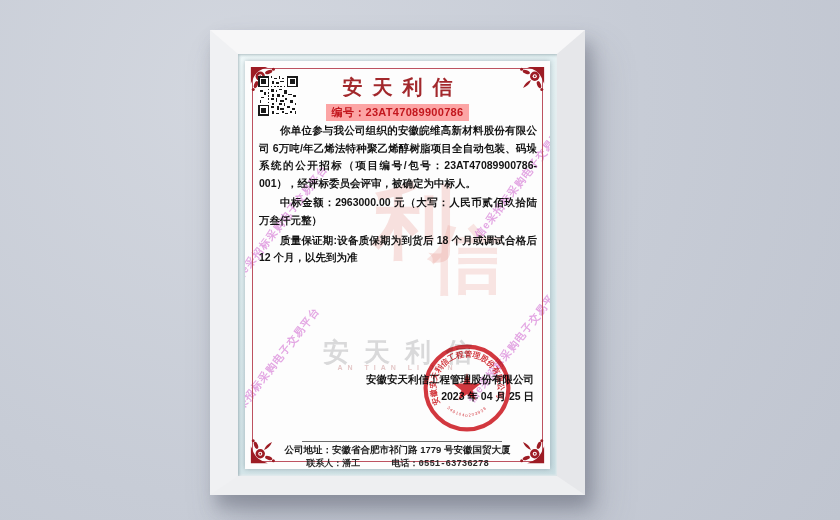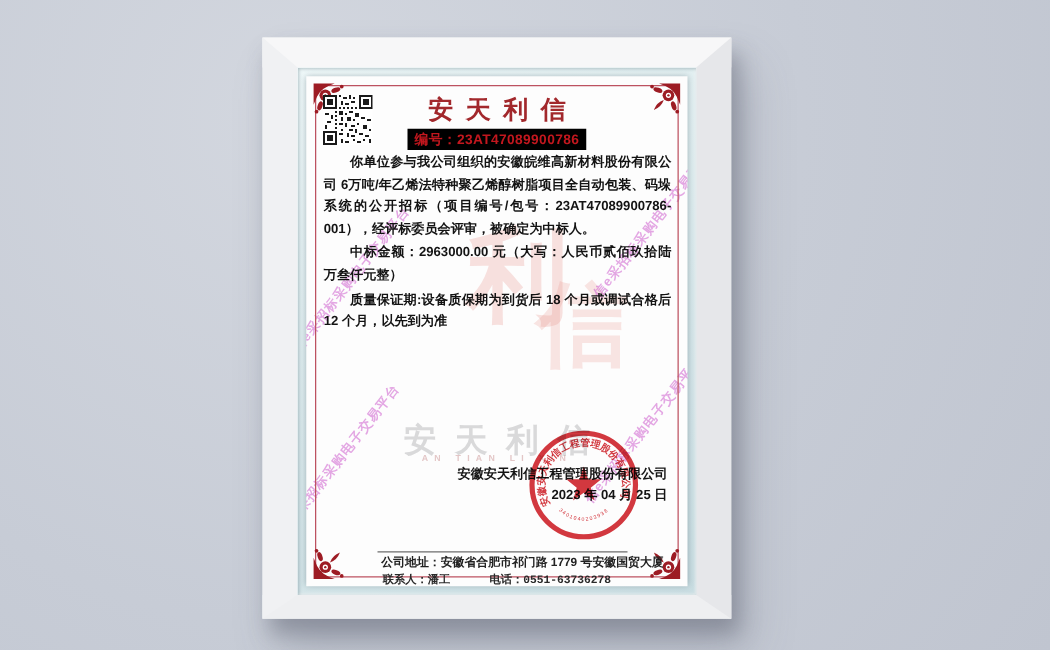--- a/index.html
+++ b/index.html
@@ -38,21 +38,21 @@
   .orn.bl{left:4px;bottom:4px;transform:scaleY(-1);}
   .orn.br{right:4px;bottom:4px;transform:scale(-1,-1);}
   .qr{position:absolute;left:13px;top:15px;width:40px;height:40px;}
   .title{
     position:absolute;top:13px;left:0;right:0;text-align:center;
     font-size:20px;font-weight:bold;color:#a2282c;
     letter-spacing:10px;padding-left:10px;
   }
   .docnum{position:absolute;top:41px;left:0;right:0;text-align:center;}
   .docnum span{
-    display:inline-block;background:#000000;color:#c3171e;
+    display:inline-block;background:#fca5a5;color:#c3171e;
     font-size:11px;font-weight:bold;padding:1px 6px;letter-spacing:.3px;
   }
   .bodytext{
     position:absolute;left:14px;right:13px;top:61px;
     font-size:10.5px;line-height:17.6px;color:#131313;
     text-align:justify;font-weight:600;
   }
   .bodytext p{margin:0 0 2px 0;}
   .bodytext p.ind{text-indent:2em;}
   .sig{
@@ -73,22 +73,22 @@
   .wm-brand-en{
     position:absolute;top:303px;left:0;right:0;text-align:center;
     font-size:7px;letter-spacing:5px;color:rgba(195,130,130,.45);
     pointer-events:none;font-weight:bold;
   }
   .wm-logo{position:absolute;pointer-events:none;font-weight:bold;color:rgba(231,140,130,.25);line-height:1;}
   .wm-logo.a{left:128px;top:120px;font-size:82px;}
   .wm-logo.b{left:184px;top:162px;font-size:74px;color:rgba(231,140,130,.22);}
   .footer-line{position:absolute;left:57px;top:380px;width:200px;height:1px;background:#6d6d6d;}
   .footer-addr{
-    position:absolute;top:383px;left:16px;right:0;text-align:left;
-    font-size:9.5px;color:#222;font-weight:600;padding-left:44px;
+    position:absolute;top:383px;left:0;right:0;text-align:center;
+    font-size:9.5px;color:#222;font-weight:600;
   }
   .footer-contact{
     position:absolute;top:396px;left:0;right:0;text-align:center;
     font-size:9px;color:#2a2a2a;font-weight:600;font-family:Liberation Mono, monospace;
   }
   .footer-contact span{margin:0 13px;}
   b{font-weight:bold;}
 </style>
 </head>
 <body>

